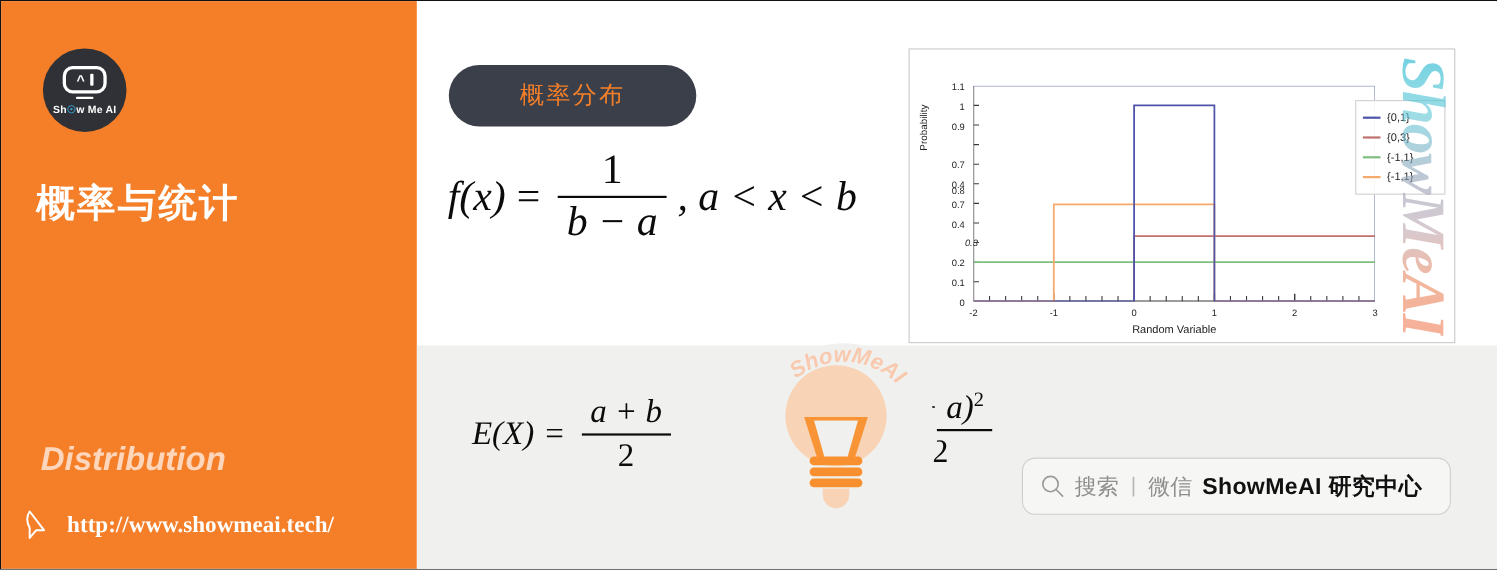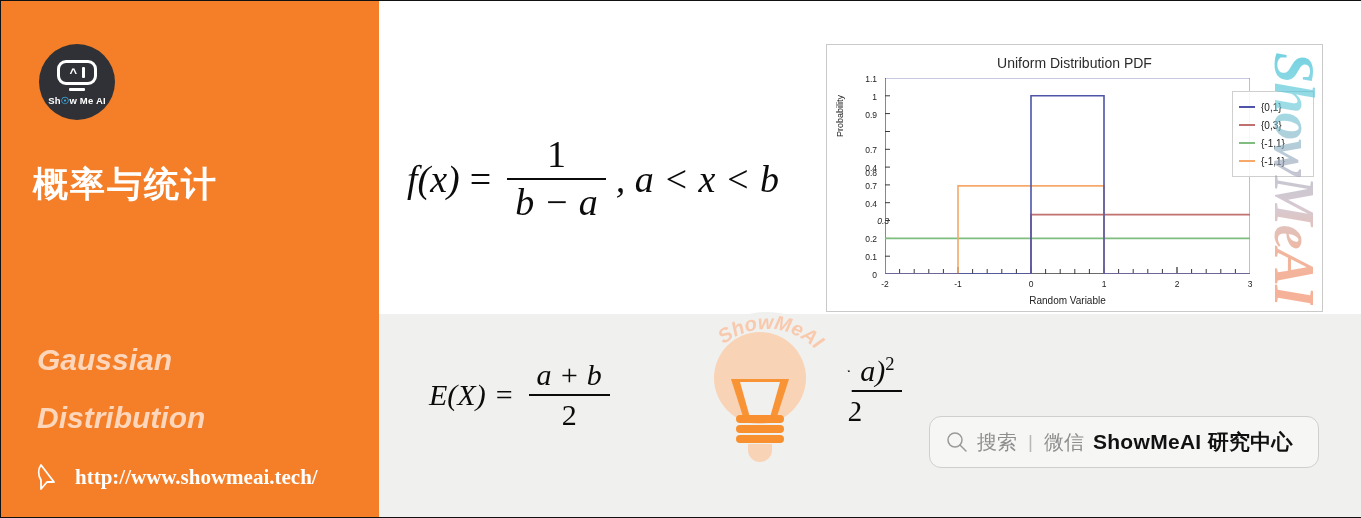--- a/index.html
+++ b/index.html
@@ -40,21 +40,21 @@
     font-size:60px;font-weight:bold;letter-spacing:4px;white-space:nowrap;
   }
   .sub-en{
     position:absolute;left:36px;color:#FDD6BB;
     font-size:30px;font-style:italic;font-weight:bold;white-space:nowrap;
     font-family:"Liberation Sans", sans-serif;
   }
   .sub-en.l1{top:342px;}
   .sub-en.l2{top:400px;}
 
-  .url-row{position:absolute;left:36px;top:462px;display:flex;align-items:center;gap:12px;}
+  .url-row{position:absolute;left:22px;top:462px;display:flex;align-items:center;gap:12px;}
   .cursor-ic{width:26px;height:28px;flex:0 0 auto;}
   .url-text{color:#ffffff;font-size:21px;font-family:"Liberation Serif", serif;font-weight:bold;white-space:nowrap;}
 
   
   .bulb-wrap{
     position:absolute;left:303px;top:311px;width:170px;height:170px;border-radius:50%;
     background:#F0F0EE;overflow:visible;
   }
   .bulb-glass{
     position:absolute;left:32px;top:20px;width:92px;height:92px;border-radius:50%;
@@ -167,35 +167,37 @@
     <div class="logo">
       <div class="logo-screen">
         <span class="logo-chev">^</span>
         <span class="logo-bar"></span>
       </div>
       <div class="logo-neck"></div>
       <div class="logo-text">Sh<span class="oo">☉</span>w Me AI</div>
     </div>
 
     <div class="title-cn">概率与统计</div>
-    <div class="sub-en l1">Gaussian</div>
     <div class="sub-en l2">Distribution</div>
 
     <div class="url-row">
       <svg class="cursor-ic" viewBox="0 0 26 28">
         <path d="M4 2 C1 6 1 12 4 17 L4 17 L4 26 L10 19 L17 19 L4 2 Z" fill="none" stroke="#ffffff" stroke-width="1.8" stroke-linejoin="round"></path>
       </svg>
       <span class="url-text">http://www.showmeai.tech/</span>
     </div>
   </div>
 
   <div class="right-area">
 
     <div class="gray-panel"></div>
 
+    <div class="badge">
+      <span class="badge-text">概率分布</span>
+    </div>
 
     <div class="fml-main formula">
       <span class="it">f(x)</span>
       <span style="margin:0 10px;">=</span>
       <span class="frac">
         <span class="num">1</span>
         <span class="bar"></span>
         <span class="den it">b − a</span>
       </span>
       <span class="it" style="margin-left:4px;">, a &lt; x &lt; b</span>
@@ -231,21 +233,20 @@
       <div class="bulb-tip"></div>
       <svg class="circ-text" viewBox="0 0 170 170">
         <defs>
             <path id="cp" d="M 85,85 m -68,0 a 68,68 0 1,1 136,0 a 68,68 0 1,1 -136,0"></path>
           </defs>
         <text><textPath href="#cp" startOffset="14%">ShowMeAI</textPath></text>
       </svg>
     </div>
 
     <div class="chart-card">
-      <div class="chart-title">Uniform Distribution PDF</div>
 
       <div class="ylab">Probability</div>
       <div class="xlab">Random Variable</div>
 
       <div class="ytick" style="left:24px;top:29px;">1.1</div>
       <div class="ytick" style="left:24px;top:46.8px;">1</div>
       <div class="ytick" style="left:24px;top:64.6px;">0.9</div>
       <div class="ytick" style="left:24px;top:82.4px;margin-top:41px;">0.8</div>
       <div class="ytick" style="left:24px;top:100.2px;">0.7</div>
       <div class="ytick" style="left:24px;top:118px;">0.4</div>

